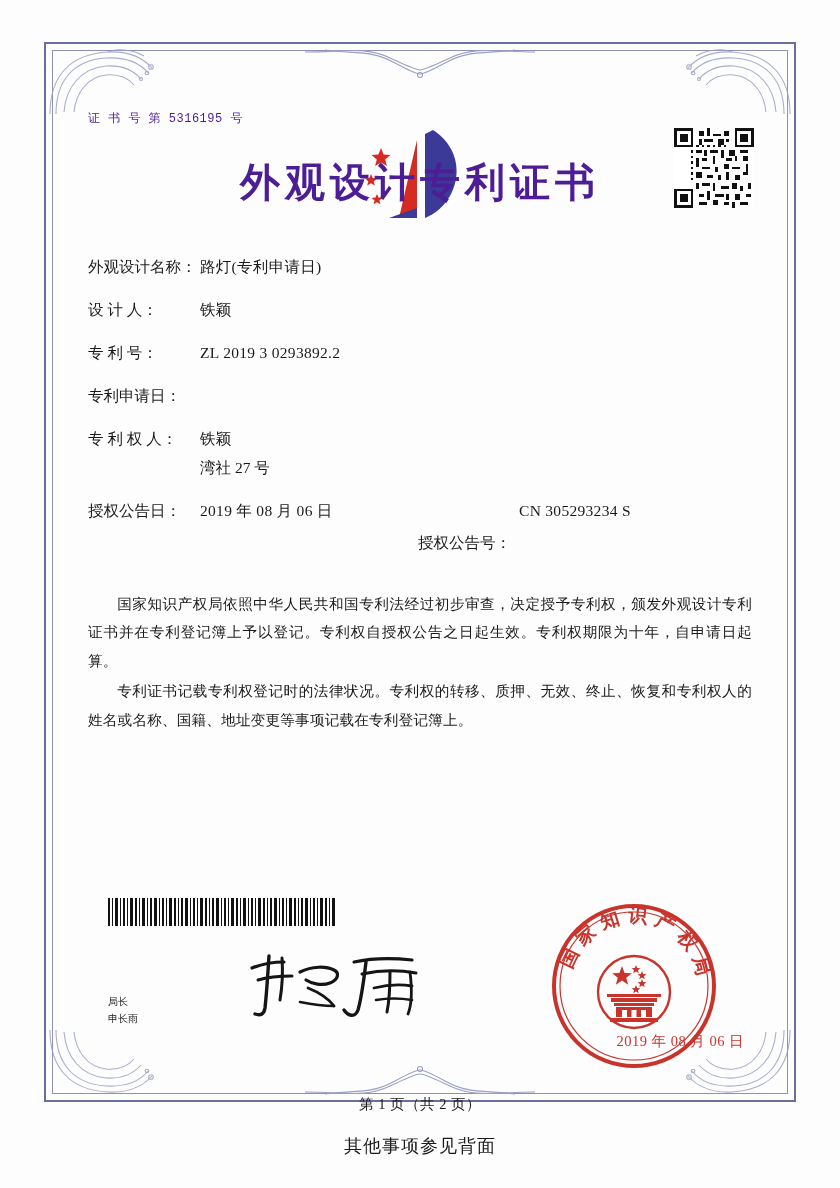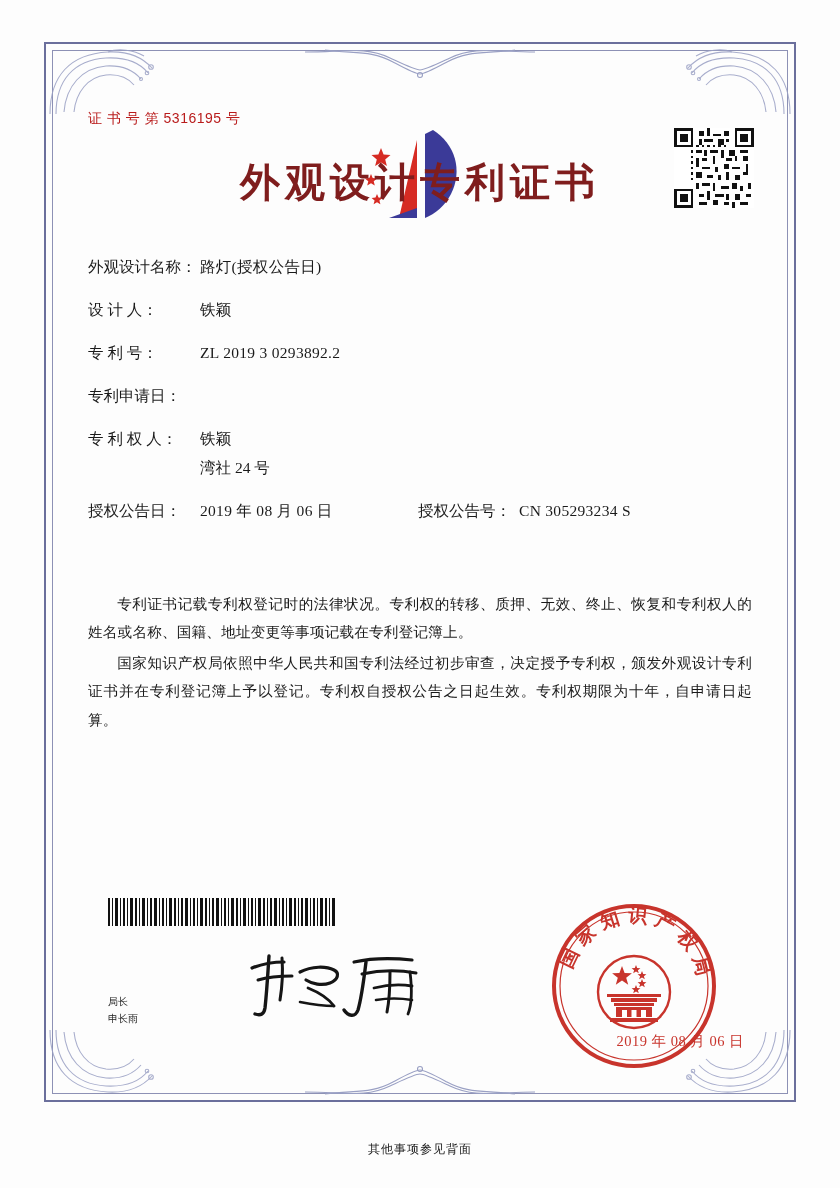--- a/index.html
+++ b/index.html
@@ -72,24 +72,24 @@
   }
 
   .content {
     position: absolute;
     left: 88px;
     top: 110px;
     right: 88px;
   }
 
   .cert-no {
-    font-size: 14px;
+    font-size: 12px;
     letter-spacing: .5px;
-    color: #b91c1c;
-    font-family: Liberation Sans, sans-serif;
+    color: #4c1d95;
+    font-family: Liberation Mono, monospace;
   }
 
   
   .logo {
     position: absolute;
     left: 50%;
     top: 122px;
     transform: translateX(-50%);
     width: 130px;
     height: 110px;
@@ -107,21 +107,21 @@
 
   .title {
     position: absolute;
     left: 0; right: 0;
     top: 155px;
     text-align: center;
     font-size: 40px;
     letter-spacing: 5px;
     font-weight: bold;
     font-family: "DejaVu Serif", "Liberation Serif", serif;
-    color: #7f1d1d;
+    color: #4c1d95;
   }
 
   .fields {
     position: absolute;
     left: 88px;
     right: 88px;
     top: 255px;
     font-size: 15.5px;
     line-height: 1.55;
   }
@@ -141,21 +141,21 @@
     letter-spacing: .3px;
   }
   .addr-line2 { padding-left: 112px; margin-top: -14px; margin-bottom: 19px; }
 
   .row-two {
     display: flex;
     margin-bottom: 10px;
   }
   .col-a { width: 330px; display: flex; }
   .col-b { display: flex; }
-  .col-b .label2 { white-space: nowrap; margin-right: 8px; }
+  .col-b .label2 { white-space: nowrap; margin-right: 8px; margin-top: 32px; }
 
   .para {
     position: absolute;
     left: 88px;
     right: 88px;
     top: 590px;
     font-size: 14.6px;
     line-height: 1.95;
     text-align: justify;
     letter-spacing: .2px;
@@ -213,21 +213,21 @@
     bottom: 74px;
     text-align: center;
     font-size: 14.5px;
     letter-spacing: .5px;
   }
   .footnote {
     position: absolute;
     left: 0; right: 0;
     bottom: 30px;
     text-align: center;
-    font-size: 12px;
+    font-size: 18px;
     letter-spacing: 1px;
     color: #1a1a1a;
   }
 </style>
 </head>
 <body>
 
 <div class="page">
 
   <div class="border-outer"></div>
@@ -396,21 +396,21 @@
       </g>
     </svg>
   </div>
 
   <div class="title">外观设计专利证书</div>
 
   <div class="fields">
 
     <div class="row">
       <div class="label">外观设计名称：</div>
-      <div class="value">路灯(授权公告日)</div>
+      <div class="value">路灯(专利申请日)</div>
     </div>
 
     <div class="row">
       <div class="label">设 计 人：</div>
       <div class="value">铁颖</div>
     </div>
 
     <div class="row">
       <div class="label">专 利 号：</div>
       <div class="value en">ZL 2019 3 0293892.2</div>
@@ -418,37 +418,37 @@
 
     <div class="row">
       <div class="label">专利申请日：</div>
     </div>
 
     <div class="row">
       <div class="label">专 利 权 人：</div>
       <div class="value">铁颖</div>
     </div>
 
-    <div class="addr-line2">湾社 24 号</div>
+    <div class="addr-line2">湾社 27 号</div>
 
     <div class="row-two">
       <div class="col-a">
         <div class="label">授权公告日：</div>
         <div class="value">2019 年 08 月 06 日</div>
       </div>
       <div class="col-b">
         <div class="label2">授权公告号：</div>
         <div class="value en">CN 305293234 S</div>
       </div>
     </div>
   </div>
 
   <div class="para">
+    <p>国家知识产权局依照中华人民共和国专利法经过初步审查，决定授予专利权，颁发外观设计专利证书并在专利登记簿上予以登记。专利权自授权公告之日起生效。专利权期限为十年，自申请日起算。</p>
     <p>专利证书记载专利权登记时的法律状况。专利权的转移、质押、无效、终止、恢复和专利权人的姓名或名称、国籍、地址变更等事项记载在专利登记簿上。</p>
-    <p>国家知识产权局依照中华人民共和国专利法经过初步审查，决定授予专利权，颁发外观设计专利证书并在专利登记簿上予以登记。专利权自授权公告之日起生效。专利权期限为十年，自申请日起算。</p>
   </div>
 
   <svg class="barcode" viewBox="0 0 228 28" shape-rendering="crispEdges">
     <g fill="#111">
       <rect x="0" y="0" width="2" height="28"></rect>
         <rect x="4" y="0" width="1" height="28"></rect>
       <rect x="7" y="0" width="3" height="28"></rect>
         <rect x="12" y="0" width="1" height="28"></rect>
       <rect x="15" y="0" width="2" height="28"></rect>
         <rect x="19" y="0" width="1" height="28"></rect>
@@ -564,15 +564,16 @@
         <rect x="-27" y="2" width="54" height="3"></rect>
       </g>
     </g>
     <text font-size="13" fill="#c8342c" font-family="'DejaVu Serif','Liberation Serif',serif" letter-spacing="2">
       <textPath href="#sealArcBottom" startOffset="30%"></textPath>
     </text>
   </svg>
 
   <div class="seal-date">2019 年 08 月 06 日</div>
 
+  <div class="page-num">第 1 页（共 2 页）</div>
   <div class="footnote">其他事项参见背面</div>
 
 </div>
 
 </body></html>

